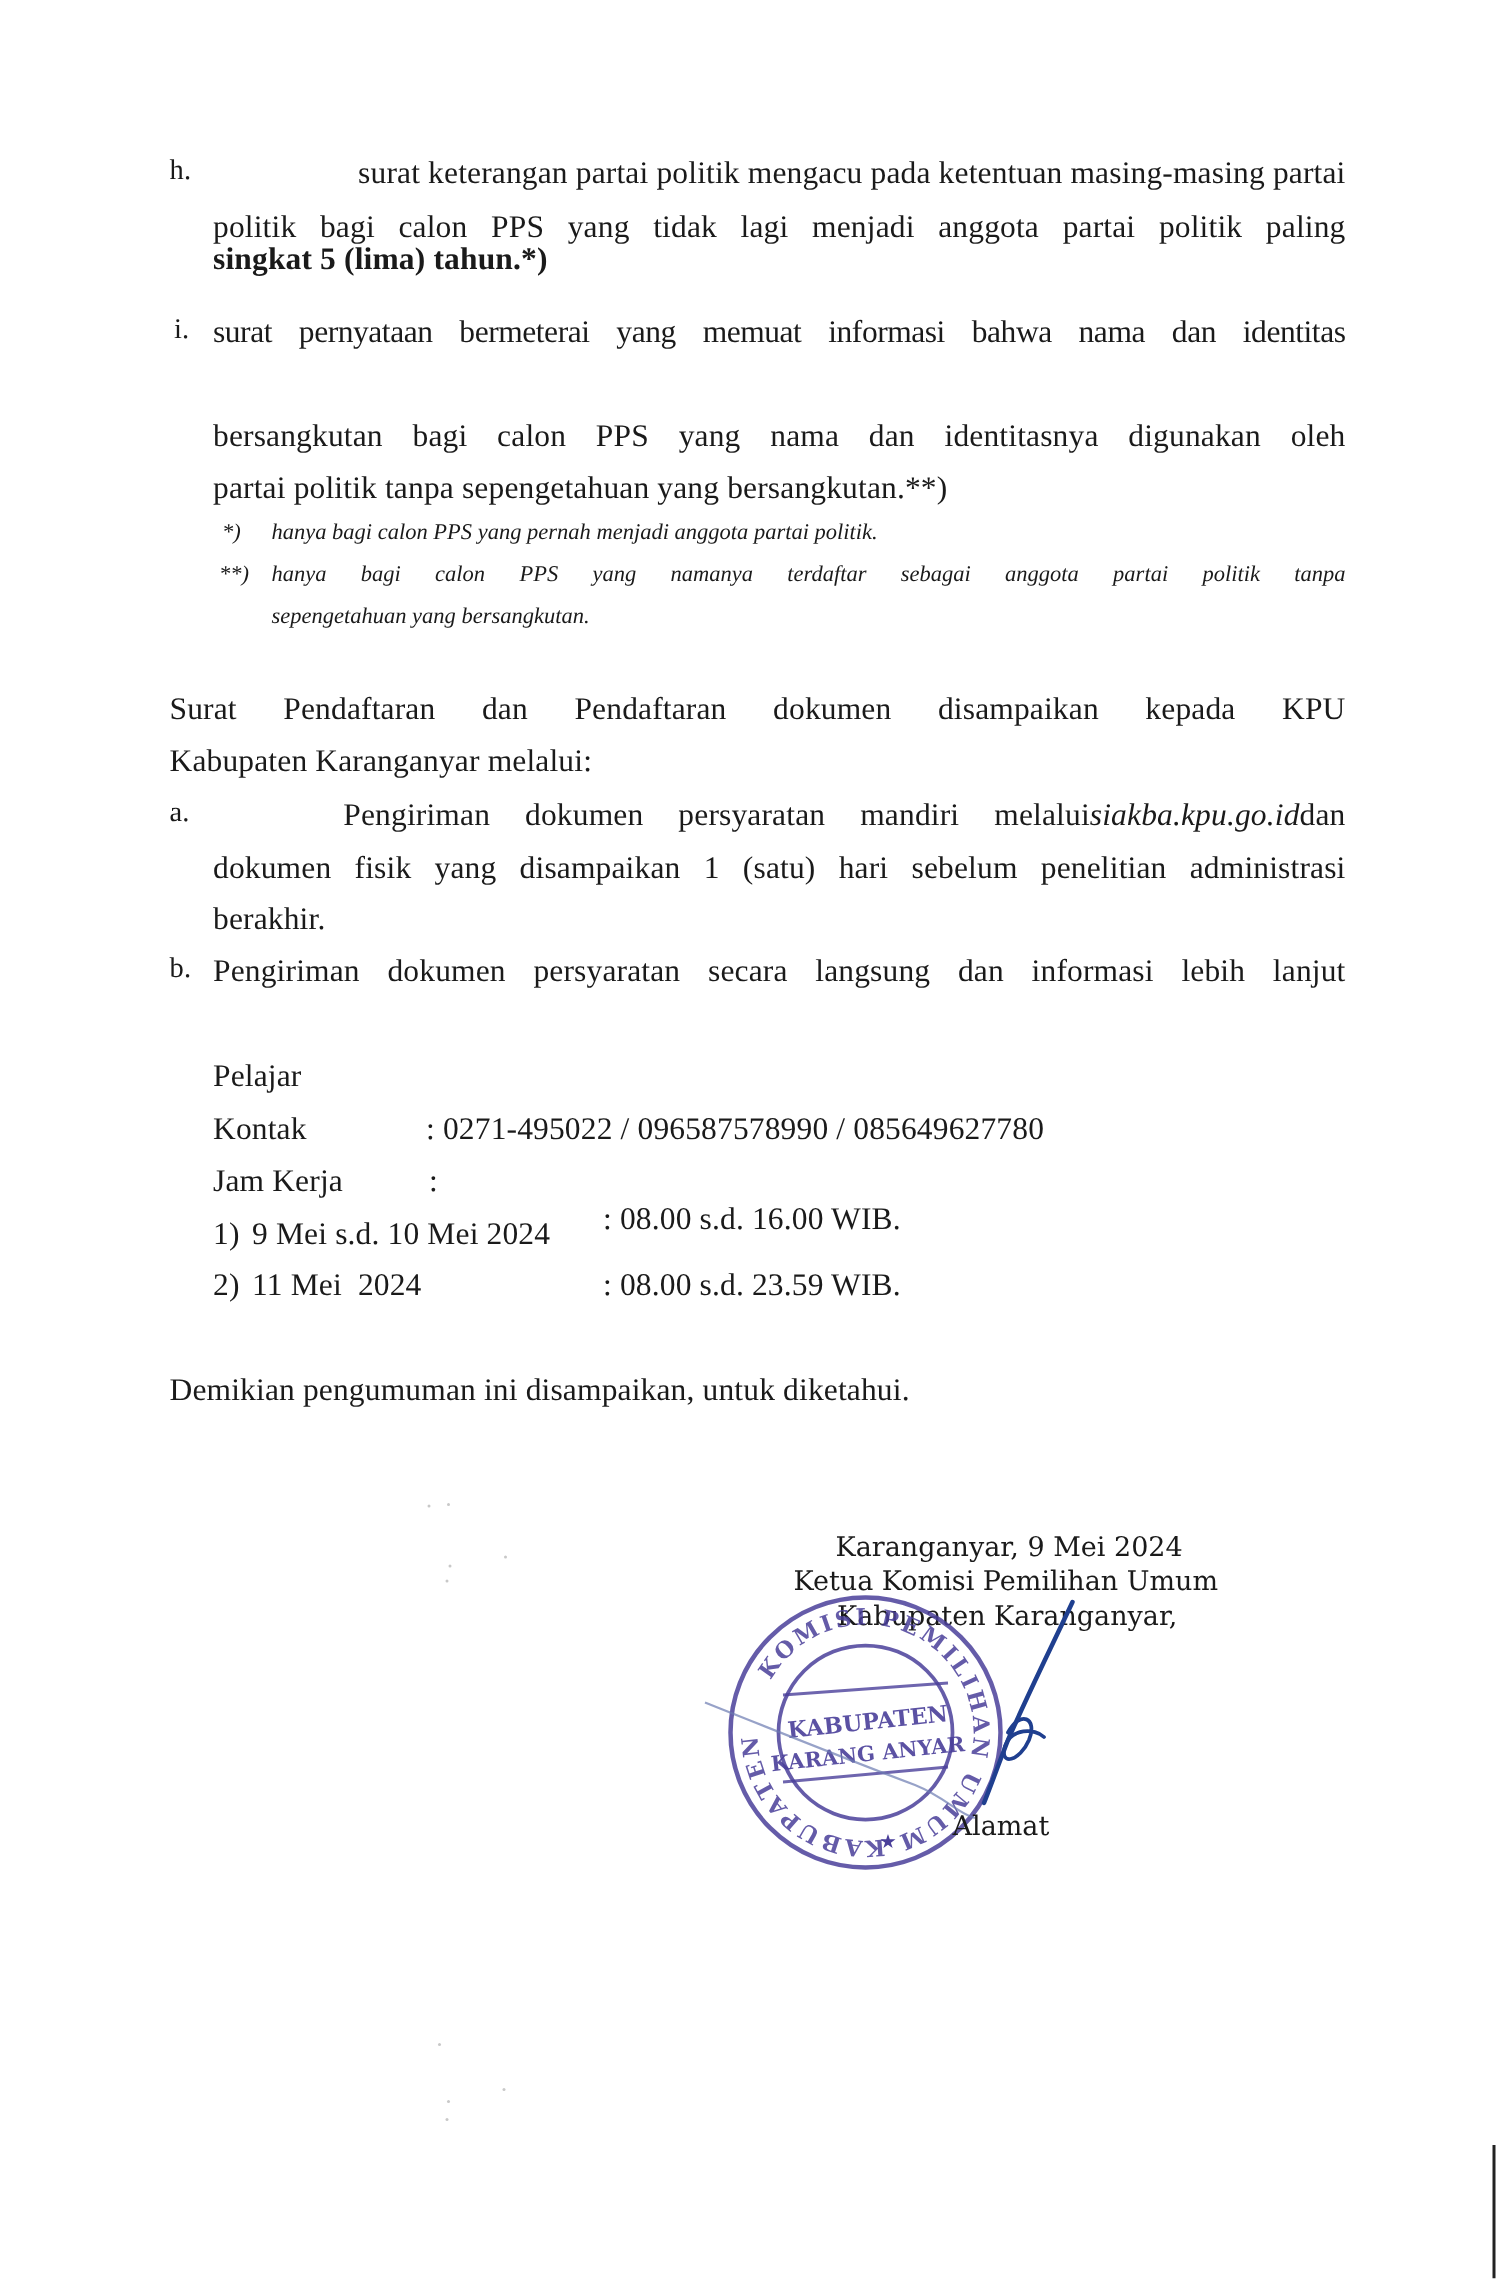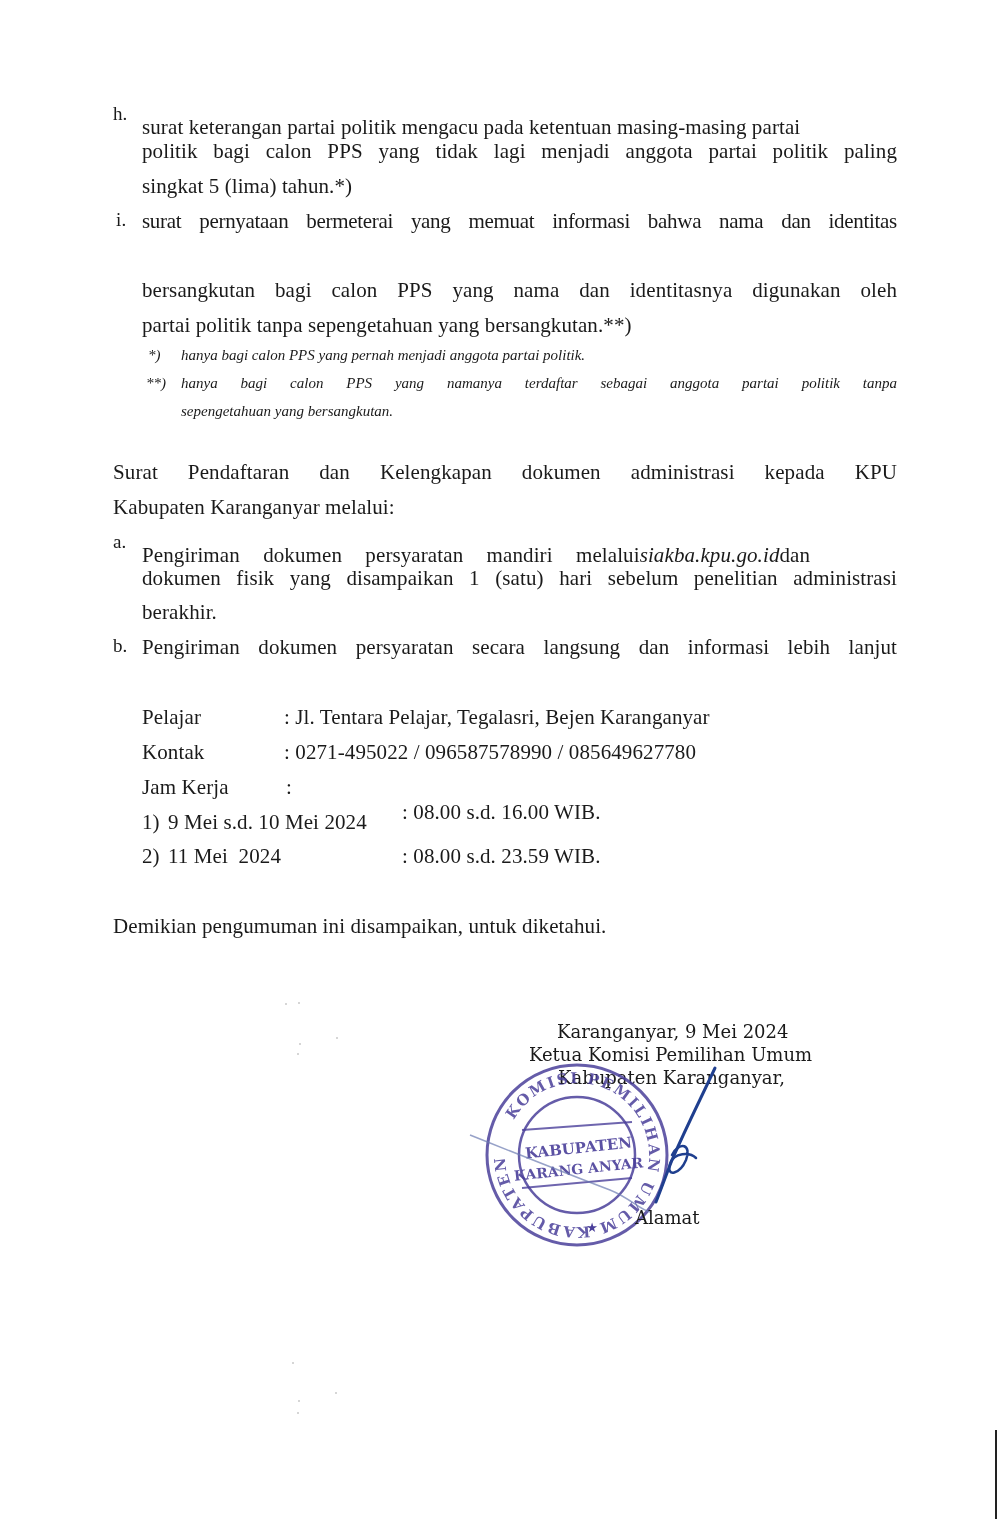--- a/index.html
+++ b/index.html
@@ -1,20 +1,20 @@
 <!DOCTYPE html>
 <html><head>
 <meta charset="utf-8">
 <style>
   html, body { margin:0; padding:0; background:#ffffff; }
   body { width:1000px; height:1519px; position:relative; overflow:hidden;
          font-family:"DejaVu Serif","Liberation Serif",serif; color:#1a1a1a; }
   .page { position:absolute; left:0; top:0; width:1000px; height:1519px; }
   .line { position:absolute; font-size:19px; line-height:24px; white-space:nowrap; }
-  .just { display:flex; justify-content:flex-start;margin-top:12px; }
+  .just { display:flex; justify-content:flex-end; }
   .just span { display:inline-block; }
   .cond { font-family:"Liberation Serif",serif; font-size:21px; letter-spacing:0.1px; }
   .note { position:absolute; font-size:15px; font-style:italic; line-height:20px; white-space:nowrap;
           font-family:"Liberation Serif",serif; }
   .marker { position:absolute; font-size:19px; font-family:"Liberation Serif",serif; }
   .sig { position:absolute; font-family:"DejaVu Serif",serif; font-size:18px; line-height:22px; white-space:nowrap; }
   .it { font-style:italic; }
   .speck { position:absolute; width:2px; height:2px; background:#c8c8c8; border-radius:1px; }
   .scan-edge { position:absolute; left:995px; top:1430px; width:2px; height:89px; background:#222; }
   .stamp { position:absolute; left:482px; top:1060px; width:190px; height:190px; }
@@ -22,50 +22,49 @@
 </head>
 <body>
 
 <div class="page">
 
   <div class="marker cond" style="left:113px; top:103px;">h.</div>
   <div class="line cond just" style="left:142px; top:103px; width:755px;">
     <span>surat keterangan partai politik mengacu pada ketentuan masing-masing partai</span>
   </div>
   <div class="line cond" style="left:142px; top:139px; width:755px; text-align:justify; text-align-last:justify;">politik bagi calon PPS yang tidak lagi menjadi anggota partai politik paling</div>
-  <div class="line cond" style="left:142px; top:174px;">singkat 5 (lima) tahun.*)</div>
+  <div class="line cond" style="left:142px; top:160px;font-weight:bold;">singkat 5 (lima) tahun.*)</div>
 
   <div class="marker cond" style="left:116px; top:209px;">i.</div>
   <div class="line cond" style="left:142px; top:209px; width:755px; text-align:justify; text-align-last:justify; letter-spacing:-0.3px;">surat pernyataan bermeterai yang memuat informasi bahwa nama dan identitas</div>
   <div class="line cond" style="left:142px; top:278px; width:755px; text-align:justify; text-align-last:justify;">bersangkutan bagi calon PPS yang nama dan identitasnya digunakan oleh</div>
   <div class="line cond" style="left:142px; top:313px;">partai politik tanpa sepengetahuan yang bersangkutan.**)</div>
 
   <div class="note" style="left:148px; top:345px;">*)</div>
   <div class="note" style="left:181px; top:345px;">hanya bagi calon PPS yang pernah menjadi anggota partai politik.</div>
   <div class="note" style="left:146px; top:373px;">**)</div>
   <div class="note" style="left:181px; top:373px; width:716px; text-align:justify; text-align-last:justify;">hanya bagi calon PPS yang namanya terdaftar sebagai anggota partai politik tanpa</div>
   <div class="note" style="left:181px; top:401px;">sepengetahuan yang bersangkutan.</div>
 
-  <div class="line cond" style="left:113px; top:460px; width:784px; text-align:justify; text-align-last:justify;">Surat Pendaftaran dan Kelengkapan dokumen administrasi kepada KPU</div>
+  <div class="line cond" style="left:113px; top:460px; width:784px; text-align:justify; text-align-last:justify;">Surat Pendaftaran dan Pendaftaran dokumen disampaikan kepada KPU</div>
   <div class="line cond" style="left:113px; top:495px;">Kabupaten Karanganyar melalui:</div>
 
   <div class="marker cond" style="left:113px; top:531px;">a.</div>
   <div class="line cond just" style="left:142px; top:531px; width:755px;">
     <span style="word-spacing:18px;">Pengiriman dokumen persyaratan mandiri melalui</span>
     <span class="it">siakba.kpu.go.id</span>
     <span>dan</span>
   </div>
   <div class="line cond" style="left:142px; top:566px; width:755px; text-align:justify; text-align-last:justify;">dokumen fisik yang disampaikan 1 (satu) hari sebelum penelitian administrasi</div>
   <div class="line cond" style="left:142px; top:600px;">berakhir.</div>
 
   <div class="marker cond" style="left:113px; top:635px;">b.</div>
   <div class="line cond" style="left:142px; top:635px; width:755px; text-align:justify; text-align-last:justify;">Pengiriman dokumen persyaratan secara langsung dan informasi lebih lanjut</div>
 
   <div class="line cond" style="left:142px; top:705px;">Pelajar</div>
-  <div class="line cond" style="left:284px; top:705px;">: Jl. Tentara Pelajar, Tegalasri, Bejen Karanganyar</div>
   <div class="line cond" style="left:142px; top:740px;">Kontak</div>
   <div class="line cond" style="left:284px; top:740px;">: 0271-495022 / 096587578990 / 085649627780</div>
   <div class="line cond" style="left:142px; top:775px;">Jam Kerja</div>
   <div class="line cond" style="left:286px; top:775px;">:</div>
 
   <div class="line cond" style="left:142px; top:810px;">1)</div>
   <div class="line cond" style="left:168px; top:810px;">9 Mei s.d. 10 Mei 2024</div>
   <div class="line cond" style="left:402px; top:780px;margin-top:20px;">: 08.00 s.d. 16.00 WIB.</div>
 
   <div class="line cond" style="left:142px; top:844px;">2)</div>

